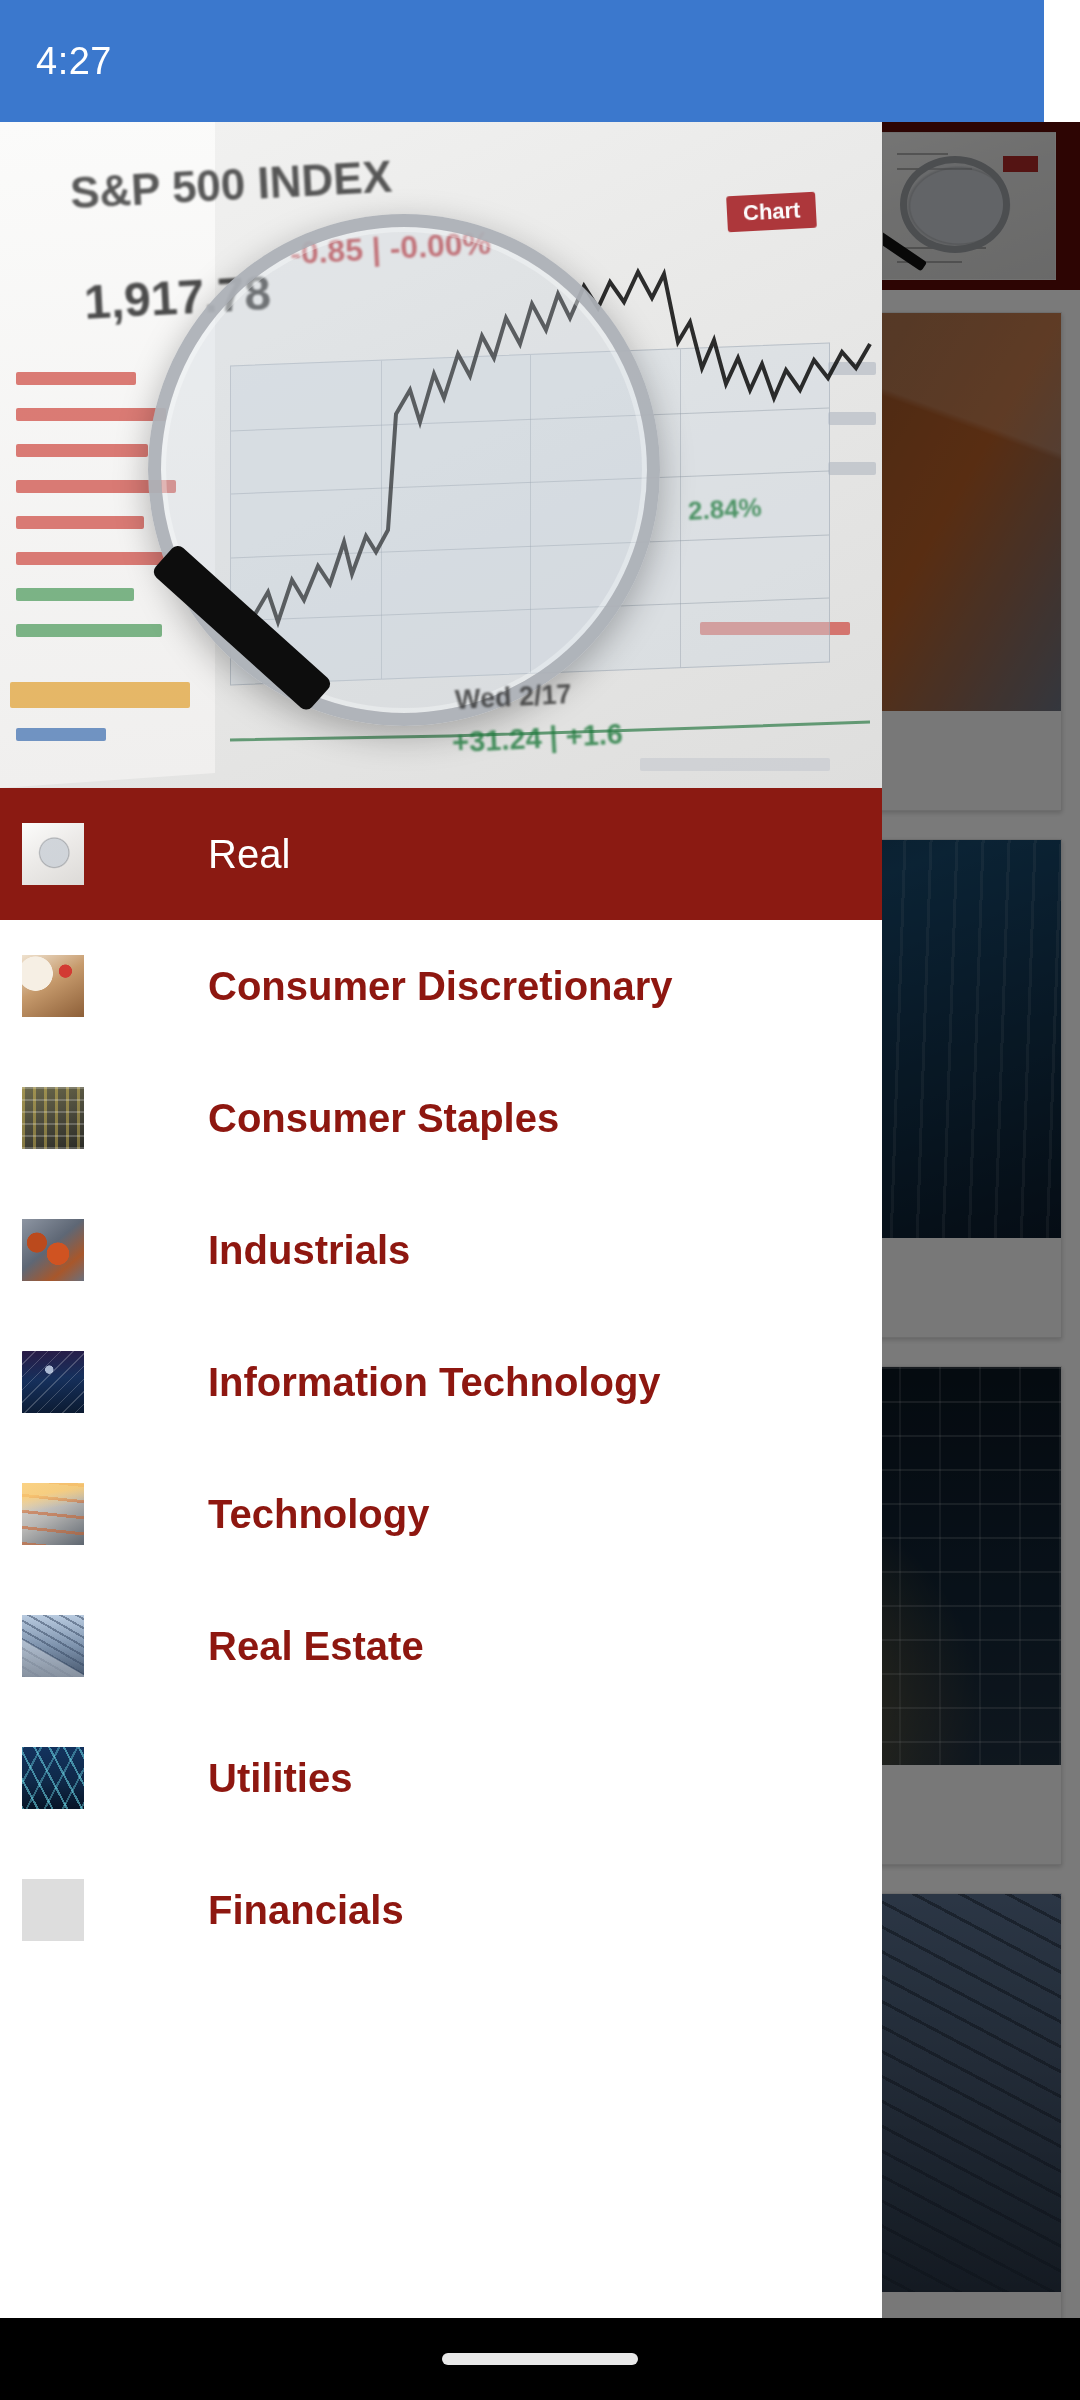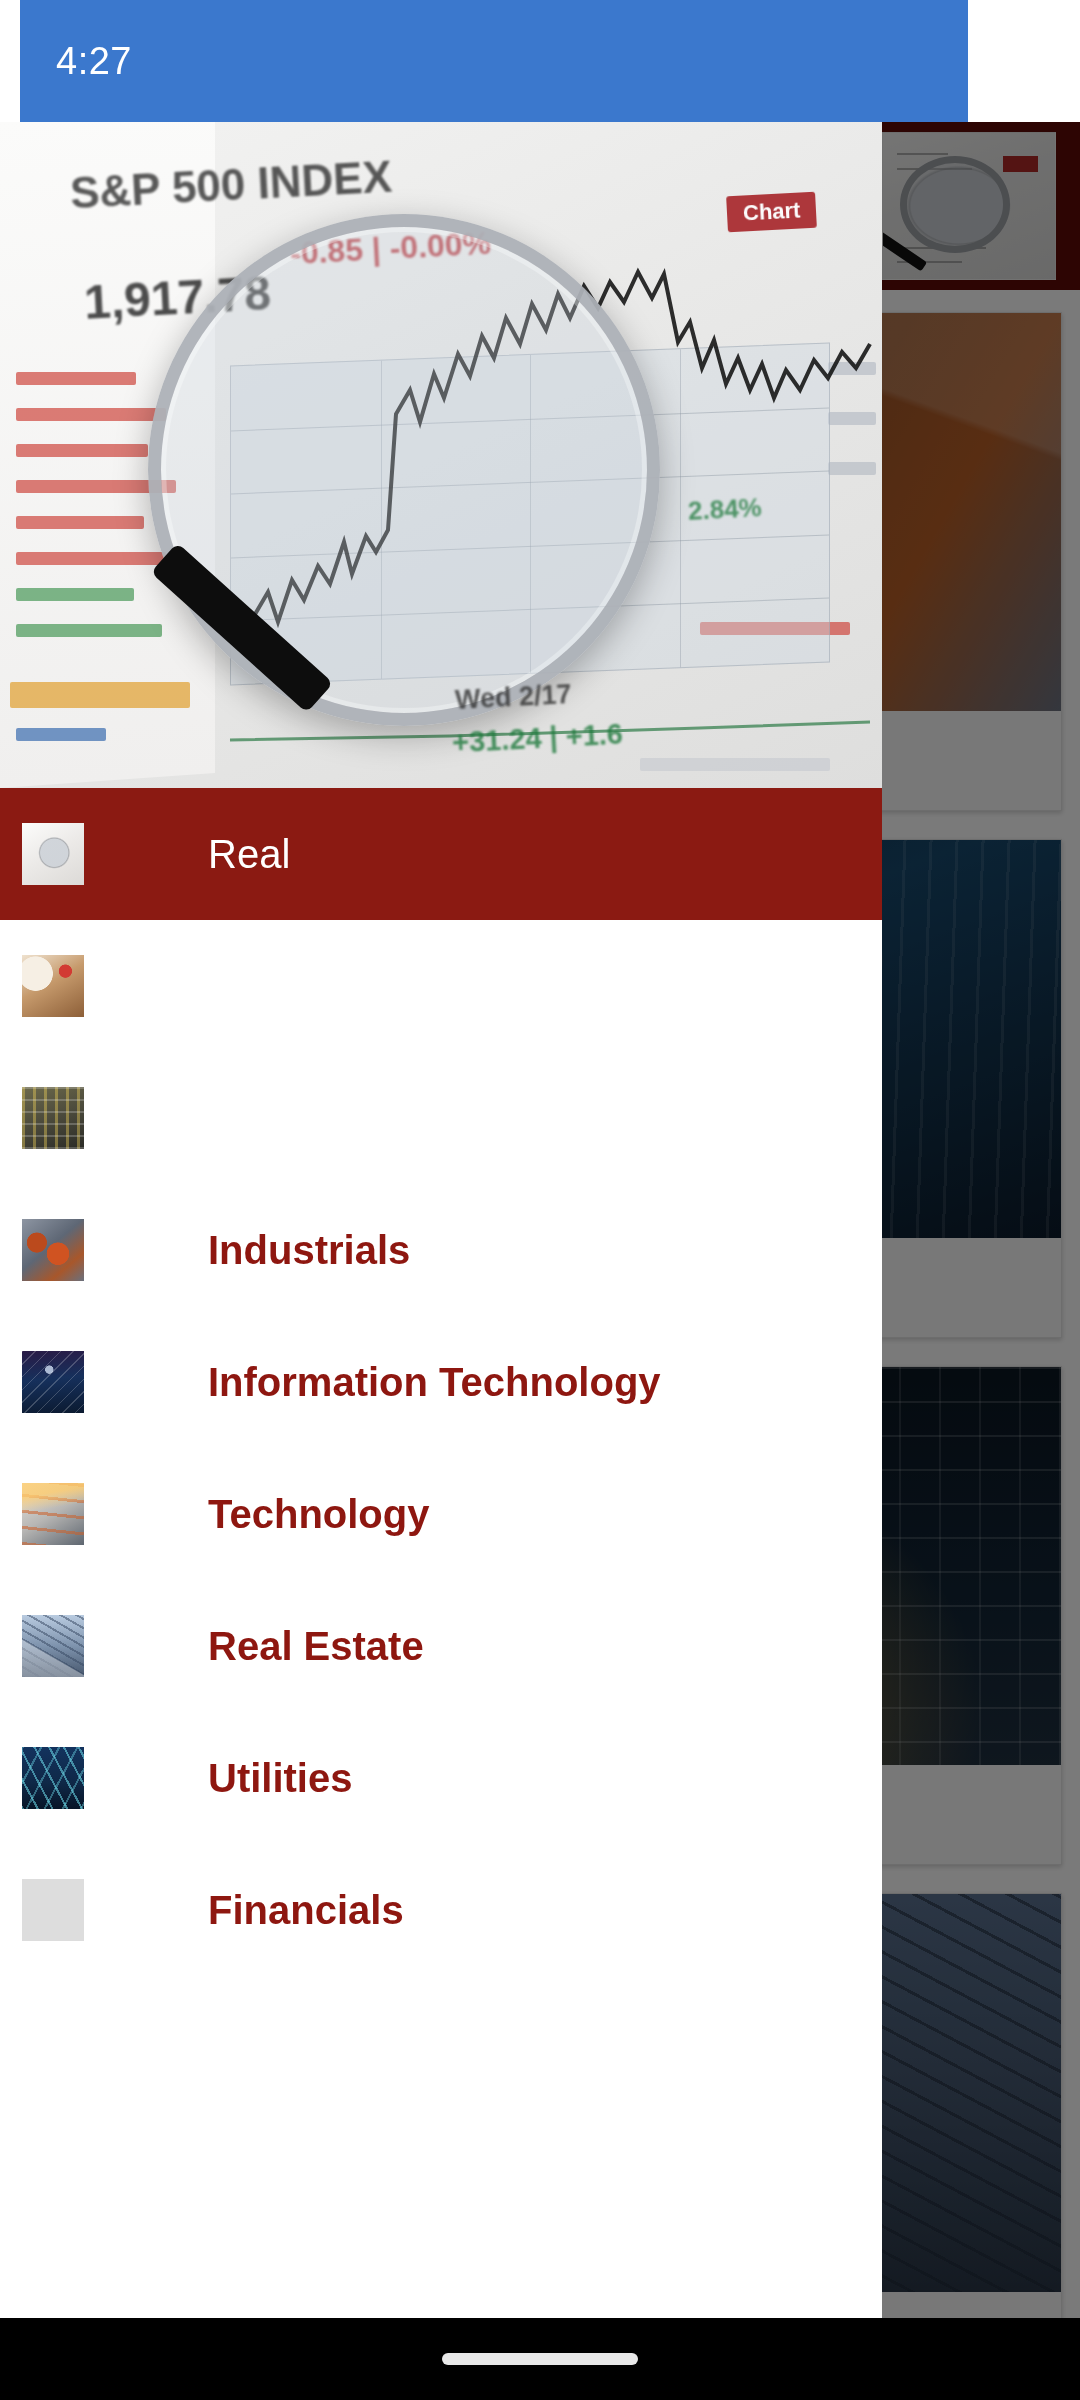--- a/index.html
+++ b/index.html
@@ -12,26 +12,25 @@
   #screen {
     position: relative;
     width: 1080px; height: 2400px;
     overflow: hidden;
     background: #ffffff;
   }
 
   
   #status-bar {
     position: absolute; top: 0; left: 0;
-    width: 948px; height: 122px;
+    width: 1044px; height: 122px;
     background: #3B78CD;
     display: flex; align-items: center;
     padding: 0 36px;
     z-index: 60;
-    margin-left: 20px;
   }
   #status-time {
     color: #ffffff; font-size: 38px; font-weight: 500;
     letter-spacing: .5px;
   }
   #status-right {
     margin-left: auto; display: flex; align-items: center; gap: 14px;
   }
   .sb-icon { display: block; }
   #battery-pct {
@@ -463,23 +462,25 @@
 
     </div>
 
     <div id="drawer-menu">
         <div class="menu-item active">
           <div class="menu-thumb th-home"></div>
           <div class="menu-label">Real</div>
         </div>
         <div class="menu-item">
           <div class="menu-thumb th-cdisc"></div>
+          <div class="menu-label">Consumer Discretionary</div>
         </div>
         <div class="menu-item">
           <div class="menu-thumb th-cstap"></div>
+          <div class="menu-label">Consumer Staples</div>
         </div>
         <div class="menu-item">
           <div class="menu-thumb th-indus"></div>
           <div class="menu-label">Industrials</div>
         </div>
         <div class="menu-item">
           <div class="menu-thumb th-it"></div>
           <div class="menu-label">Information Technology</div>
         </div>
         <div class="menu-item">

